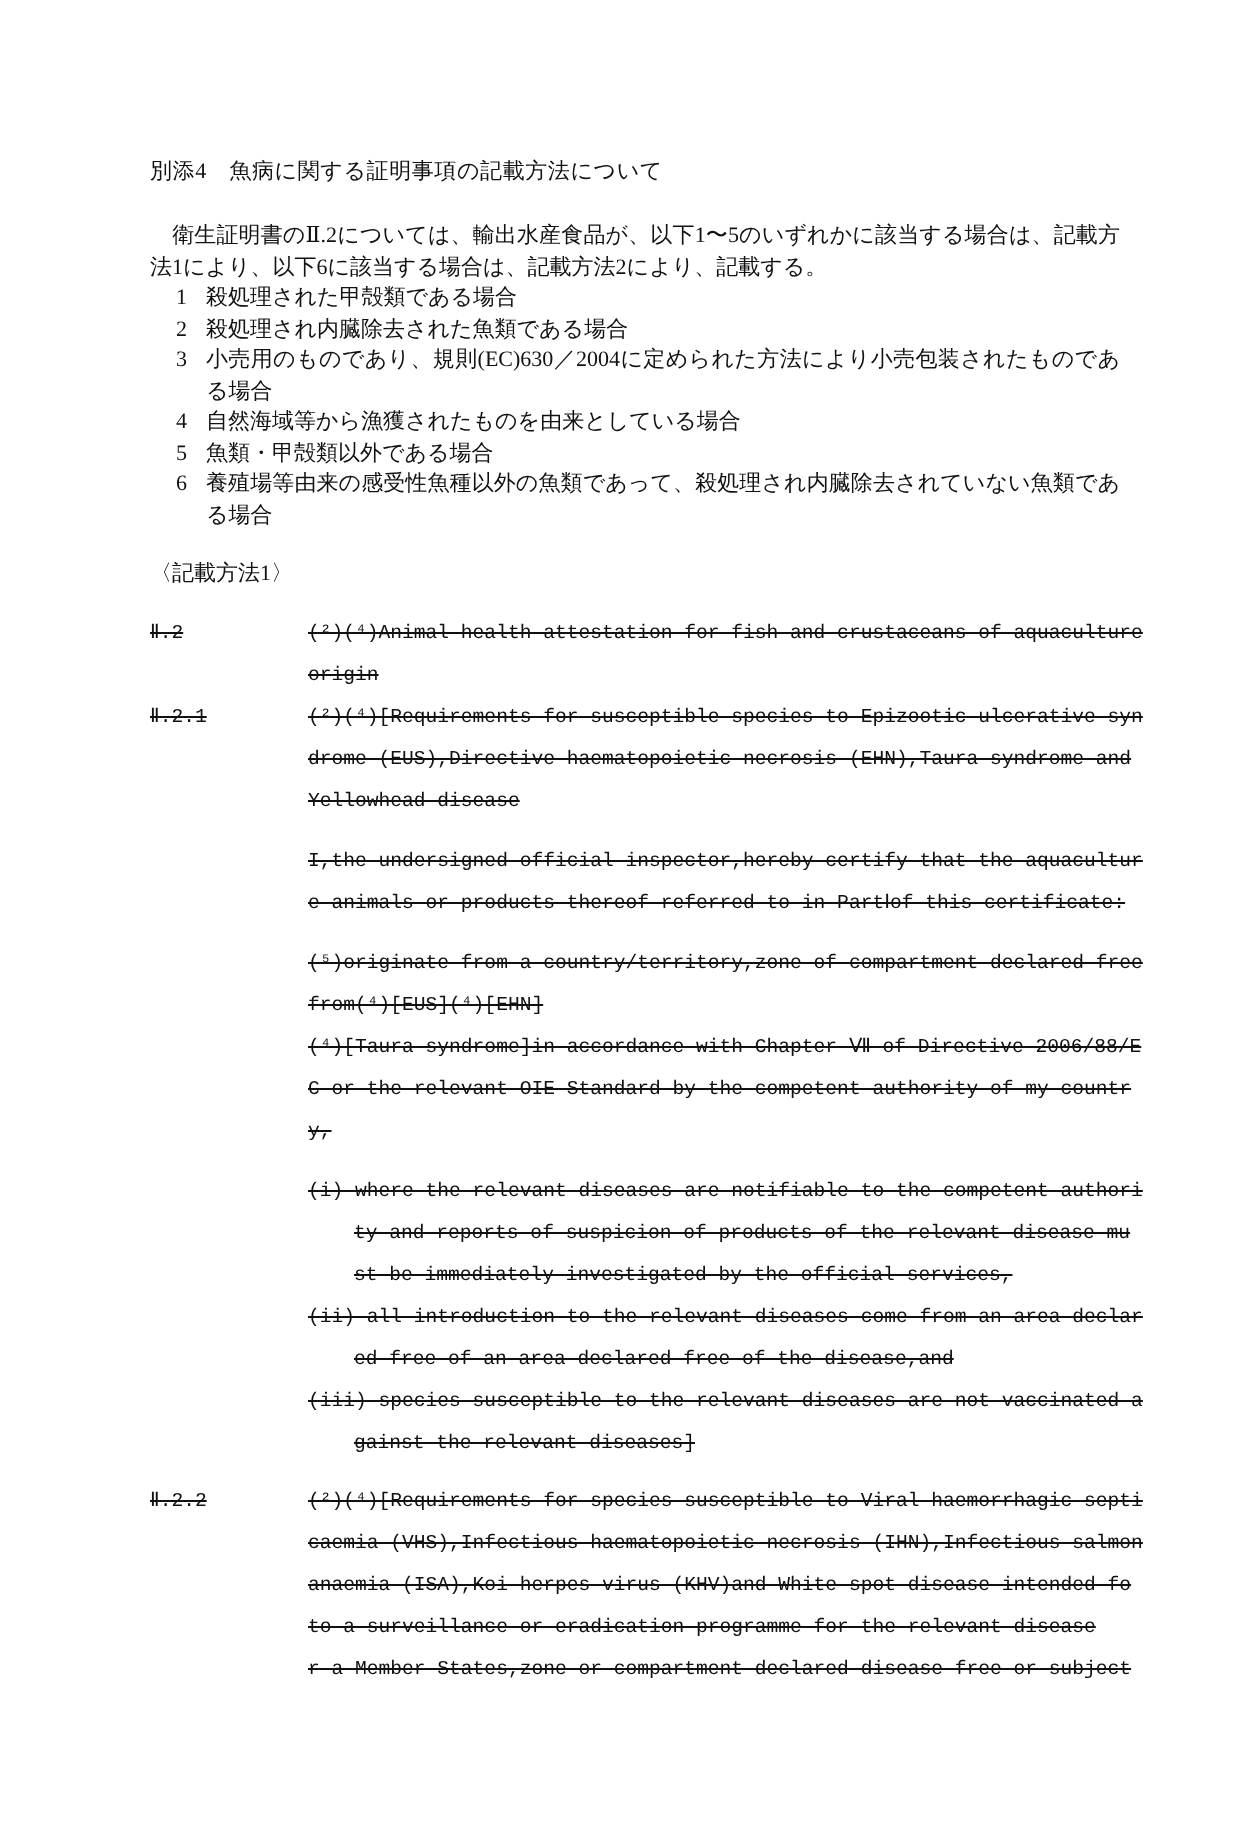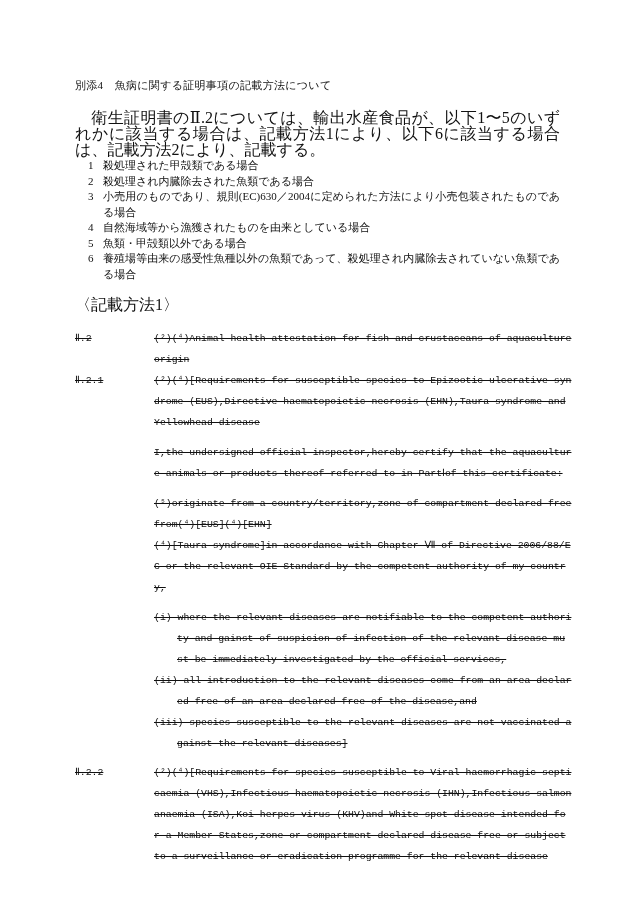--- a/index.html
+++ b/index.html
@@ -14,39 +14,39 @@
     color: #111111;
     font-family: "Liberation Serif", "DejaVu Serif", serif;
   }
   .title {
     font-size: 11px;
     font-weight: normal;
     margin: 0 0 17px 0;
     letter-spacing: 0.3px;
   }
   .intro {
-    font-size: 16px;
+    font-size: 11px;
     line-height: 16px;
     margin: 0 0 0 0;
     text-align: justify;
   }
   .cases {
     list-style: none;
     margin: 0 0 0 13px;
     padding: 0;
   }
   .case {
     display: flex;
     font-size: 11px;
     line-height: 15.5px;
   }
   .case .num { width: 15px; flex-shrink: 0; }
   .case .txt { flex: 1; text-align: justify; }
   .method-heading {
-    font-size: 16px;
+    font-size: 11px;
     margin: 13px 0 12px 0;
   }
   .mono {
     font-family: "Liberation Mono", "DejaVu Sans Mono", monospace;
     font-size: 9.8px;
   }
   .section { display: flex; align-items: flex-start; }
   .sec-label {
     width: 55px;
     flex-shrink: 0;
@@ -118,35 +118,35 @@
         <div class="line struck">drome (EUS),Directive haematopoietic necrosis (EHN),Taura syndrome and</div>
         <div class="line struck">Yellowhead disease</div>
         <div class="line struck gap">I,the undersigned official inspector,hereby certify that the aquacultur</div>
         <div class="line struck">e animals or products thereof referred to in PartⅠof this certificate:</div>
         <div class="line struck gap">(⁵)originate from a country/territory,zone of compartment declared free</div>
         <div class="line struck">from(⁴)[EUS](⁴)[EHN]</div>
         <div class="line struck">(⁴)[Taura syndrome]in accordance with Chapter Ⅶ of Directive 2006/88/E</div>
         <div class="line struck">C or the relevant OIE Standard by the competent authority of my countr</div>
         <div class="line struck">y,</div>
         <div class="line struck gap">(i) where the relevant diseases are notifiable to the competent authori</div>
-        <div class="line struck ind">ty and gainst of suspicion of infection of the relevant disease mu</div>
+        <div class="line struck ind">ty and reports of suspicion of products of the relevant disease mu</div>
         <div class="line struck ind">st be immediately investigated by the official services,</div>
         <div class="line struck">(ii) all introduction to the relevant diseases come from an area declar</div>
         <div class="line struck ind">ed free of an area declared free of the disease,and</div>
         <div class="line struck">(iii) species susceptible to the relevant diseases are not vaccinated a</div>
         <div class="line struck ind">gainst the relevant diseases]</div>
       </div>
     </div>
 
     <div class="section sec-gap">
       <div class="sec-label struck">Ⅱ.2.2</div>
       <div class="sec-body">
         <div class="line struck">(²)(⁴)[Requirements for species susceptible to Viral haemorrhagic septi</div>
         <div class="line struck">caemia (VHS),Infectious haematopoietic necrosis (IHN),Infectious salmon</div>
         <div class="line struck">anaemia (ISA),Koi herpes virus (KHV)and White spot disease intended fo</div>
+        <div class="line struck">to a surveillance or eradication programme for the relevant disease</div>
         <div class="line struck">r a Member States,zone or compartment declared disease free or subject</div>
-        <div class="line struck">to a surveillance or eradication programme for the relevant disease</div>
       </div>
     </div>
 
   </div>
 
 </div>
 
 </body></html>

